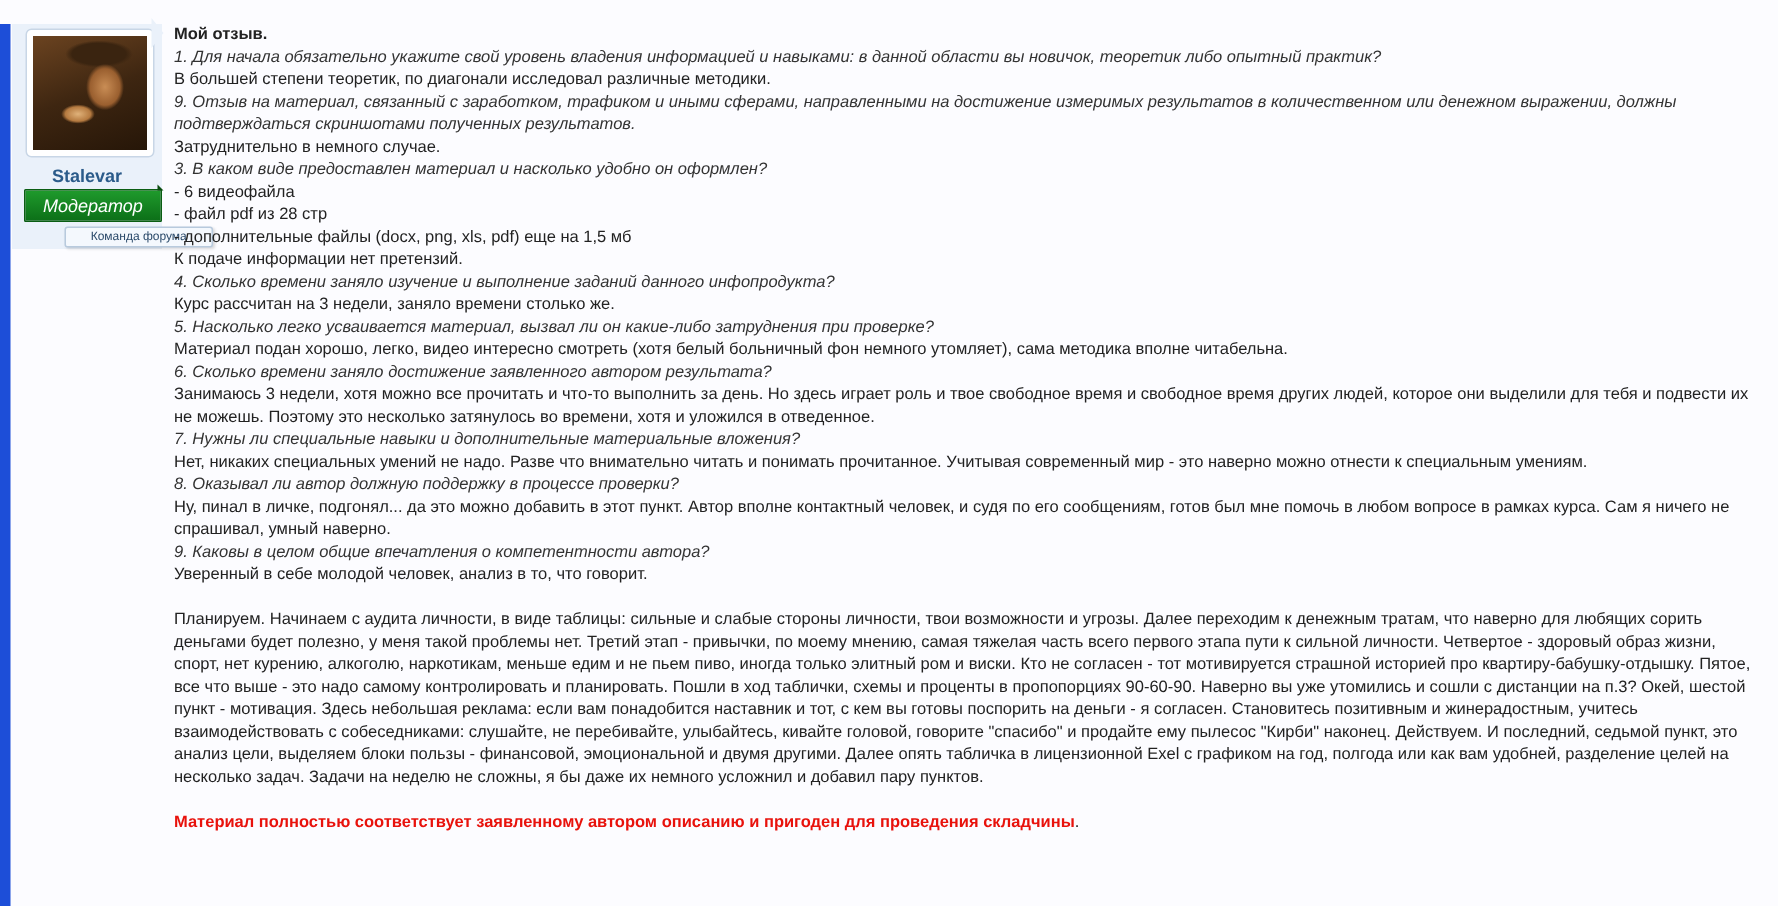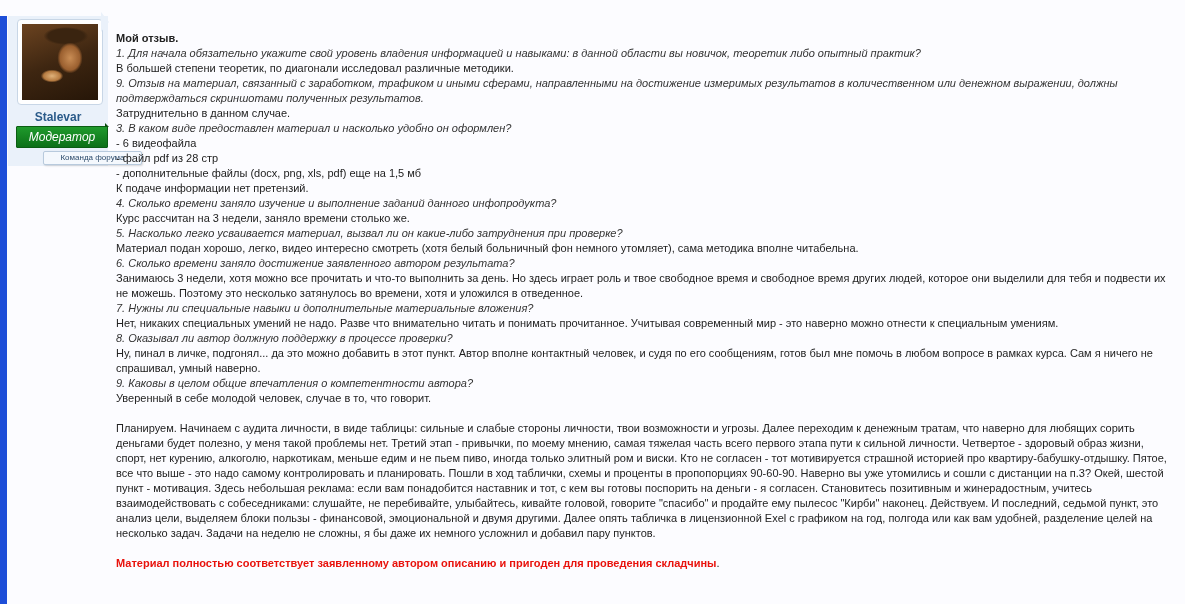--- a/index.html
+++ b/index.html
@@ -84,21 +84,20 @@
     border-top: 10px solid transparent;
     border-bottom: 10px solid transparent;
     border-left: 8px solid #eaf1fa;
   }
   .content {
     position: absolute; left: 116px; top: 16px;
     width: 1060px;
     font-size: 11px;
     line-height: 15px;
     color: #222;
-    margin-top: 15px;
   }
   .content p { margin: 0; }
   .title { font-weight: bold; }
   .q { font-style: italic; color: #333; }
   .gap { height: 15px; }
   .red { color: #e8120c; font-weight: bold; }
 </style>
 </head>
 <body>
 
@@ -115,21 +114,21 @@
   </div>
   <div class="arrow"></div>
 
   <div class="content">
     <p class="title">Мой отзыв.</p>
 
     <p class="q">1. Для начала обязательно укажите свой уровень владения информацией и навыками: в данной области вы новичок, теоретик либо опытный практик?</p>
     <p>В большей степени теоретик, по диагонали исследовал различные методики.</p>
 
     <p class="q">9. Отзыв на материал, связанный с заработком, трафиком и иными сферами, направленными на достижение измеримых результатов в количественном или денежном выражении, должны подтверждаться скриншотами полученных результатов.</p>
-    <p>Затруднительно в данном случае.</p>
+    <p>Затруднительно в немного случае.</p>
 
     <p class="q">3. В каком виде предоставлен материал и насколько удобно он оформлен?</p>
     <p>- 6 видеофайла</p>
     <p>- файл pdf из 28 стр</p>
     <p>- дополнительные файлы (docx, png, xls, pdf) еще на 1,5 мб</p>
     <p>К подаче информации нет претензий.</p>
 
     <p class="q">4. Сколько времени заняло изучение и выполнение заданий данного инфопродукта?</p>
     <p>Курс рассчитан на 3 недели, заняло времени столько же.</p>
 
@@ -139,21 +138,21 @@
     <p class="q">6. Сколько времени заняло достижение заявленного автором результата?</p>
     <p>Занимаюсь 3 недели, хотя можно все прочитать и что-то выполнить за день. Но здесь играет роль и твое свободное время и свободное время других людей, которое они выделили для тебя и подвести их не можешь. Поэтому это несколько затянулось во времени, хотя и уложился в отведенное.</p>
 
     <p class="q">7. Нужны ли специальные навыки и дополнительные материальные вложения?</p>
     <p>Нет, никаких специальных умений не надо. Разве что внимательно читать и понимать прочитанное. Учитывая современный мир - это наверно можно отнести к специальным умениям.</p>
 
     <p class="q">8. Оказывал ли автор должную поддержку в процессе проверки?</p>
     <p>Ну, пинал в личке, подгонял... да это можно добавить в этот пункт. Автор вполне контактный человек, и судя по его сообщениям, готов был мне помочь в любом вопросе в рамках курса. Сам я ничего не спрашивал, умный наверно.</p>
 
     <p class="q">9. Каковы в целом общие впечатления о компетентности автора?</p>
-    <p>Уверенный в себе молодой человек, случае в то, что говорит.</p>
+    <p>Уверенный в себе молодой человек, анализ в то, что говорит.</p>
 
     <div class="gap"></div>
 
     <p>Планируем. Начинаем с аудита личности, в виде таблицы: сильные и слабые стороны личности, твои возможности и угрозы. Далее переходим к денежным тратам, что наверно для любящих сорить деньгами будет полезно, у меня такой проблемы нет. Третий этап - привычки, по моему мнению, самая тяжелая часть всего первого этапа пути к сильной личности. Четвертое - здоровый образ жизни, спорт, нет курению, алкоголю, наркотикам, меньше едим и не пьем пиво, иногда только элитный ром и виски. Кто не согласен - тот мотивируется страшной историей про квартиру-бабушку-отдышку. Пятое, все что выше - это надо самому контролировать и планировать. Пошли в ход таблички, схемы и проценты в пропопорциях 90-60-90. Наверно вы уже утомились и сошли с дистанции на п.3? Окей, шестой пункт - мотивация. Здесь небольшая реклама: если вам понадобится наставник и тот, с кем вы готовы поспорить на деньги - я согласен. Становитесь позитивным и жинерадостным, учитесь взаимодействовать с собеседниками: слушайте, не перебивайте, улыбайтесь, кивайте головой, говорите "спасибо" и продайте ему пылесос "Кирби" наконец. Действуем. И последний, седьмой пункт, это анализ цели, выделяем блоки пользы - финансовой, эмоциональной и двумя другими. Далее опять табличка в лицензионной Exel с графиком на год, полгода или как вам удобней, разделение целей на несколько задач. Задачи на неделю не сложны, я бы даже их немного усложнил и добавил пару пунктов.</p>
 
     <div class="gap"></div>
 
     <p><span class="red">Материал полностью соответствует заявленному автором описанию и пригоден для проведения складчины</span><span>.</span></p>
   </div>
 </div>

